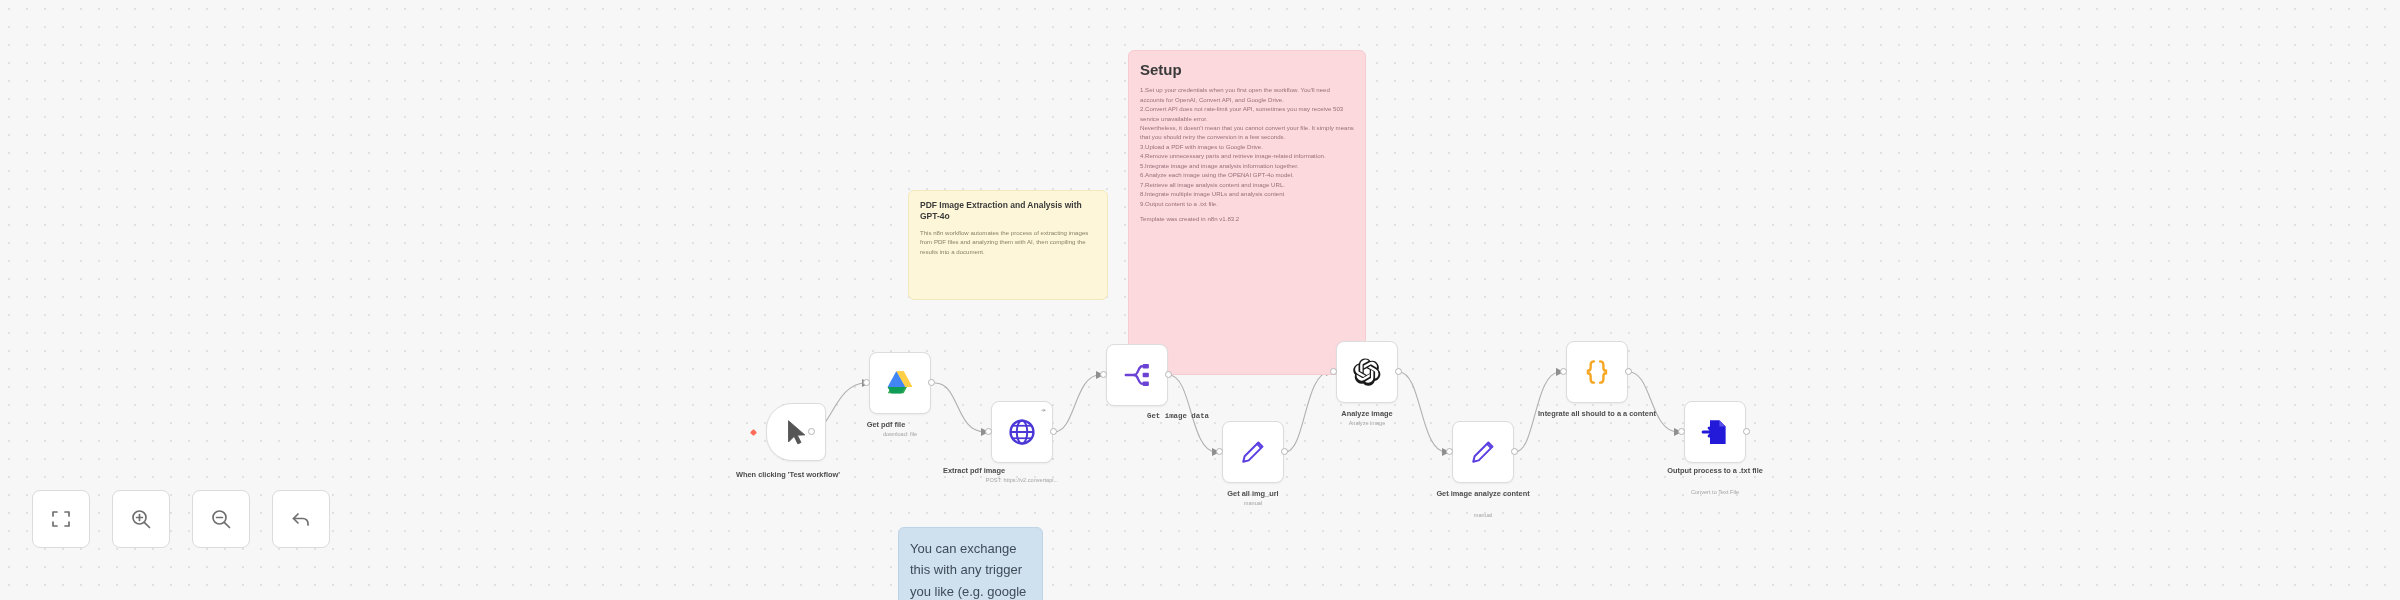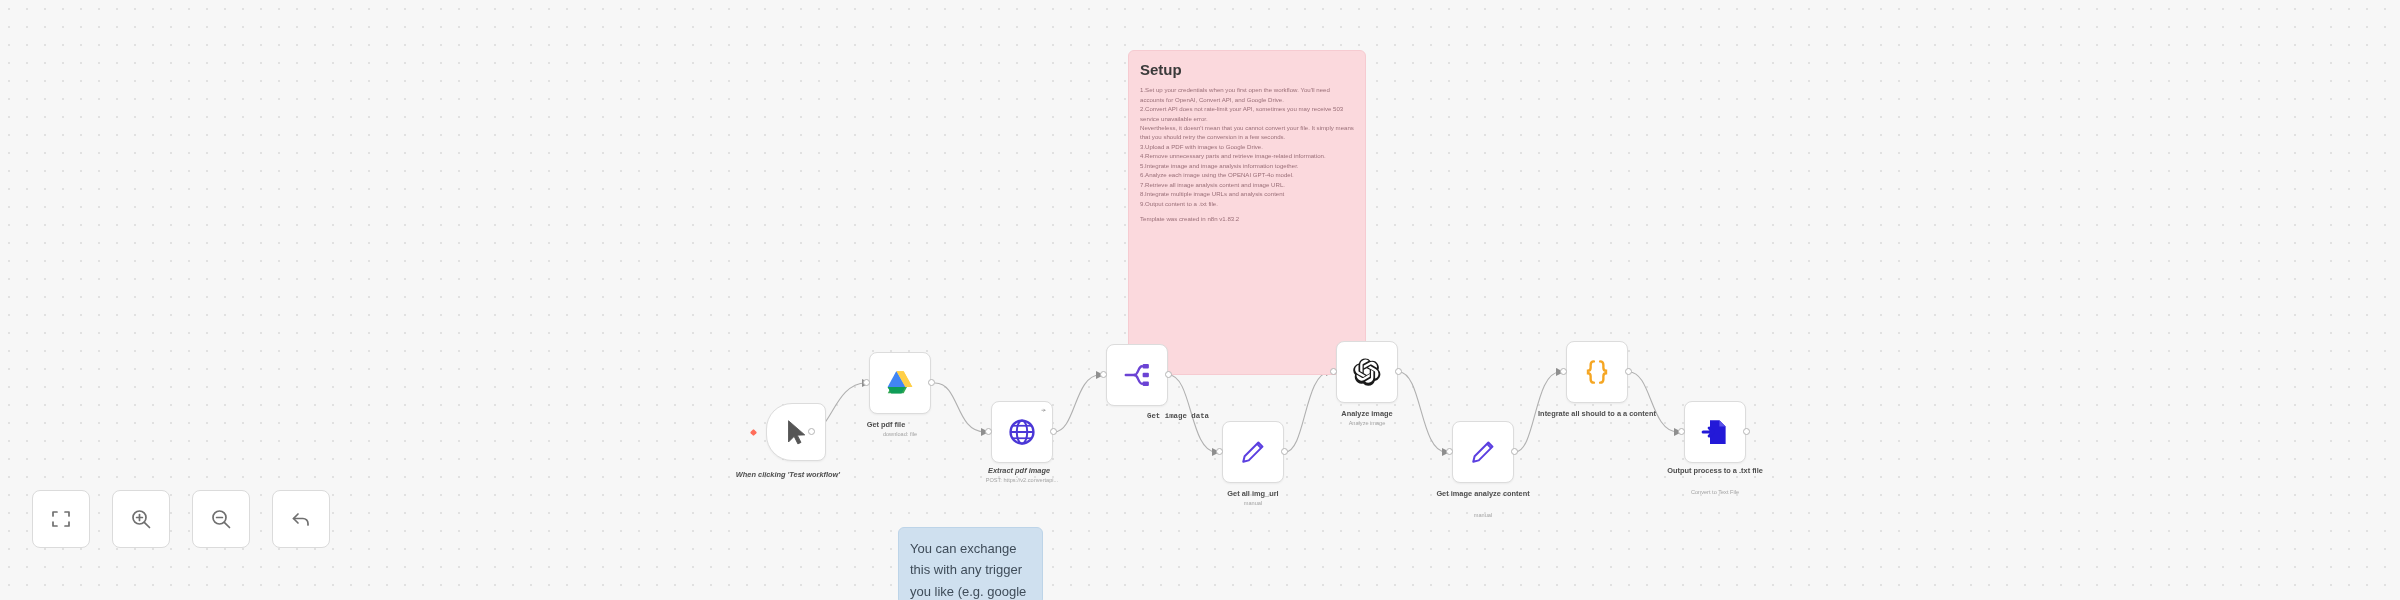--- a/index.html
+++ b/index.html
@@ -143,20 +143,24 @@
     <path d="M1285,452 C1306,452 1304,372 1330,372"></path>
     <polygon points="1326,368 1334,372 1326,376"></polygon>
     <path d="M1399,372 C1422,372 1420,452 1446,452"></path>
     <polygon points="1442,448 1450,452 1442,456"></polygon>
     <path d="M1515,452 C1536,452 1534,372 1560,372"></path>
     <polygon points="1556,368 1564,372 1556,376"></polygon>
     <path d="M1629,372 C1652,372 1650,432 1678,432"></path>
     <polygon points="1674,428 1682,432 1674,436"></polygon>
   </svg>
 
+  <div class="sticky note-yellow">
+    <div class="sticky-title">PDF Image Extraction and Analysis with GPT-4o</div>
+    <div class="sticky-body">This n8n workflow automates the process of extracting images from PDF files and analyzing them with AI, then compiling the results into a document.</div>
+  </div>
 
   <div class="sticky note-pink">
     <div class="sticky-title">Setup</div>
     <div class="sticky-body">
       <p>1.Set up your credentials when you first open the workflow. You'll need accounts for OpenAI, Convert API, and Google Drive.</p>
       <p>2.Convert API does not rate-limit your API, sometimes you may receive 503 service unavailable error.</p>
       <p>Nevertheless, it doesn't mean that you cannot convert your file. It simply means that you should retry the conversion in a few seconds.</p>
       <p>3.Upload a PDF with images to Google Drive.</p>
       <p>4.Remove unnecessary parts and retrieve image-related information.</p>
       <p>5.Integrate image and image analysis information together.</p>
@@ -172,21 +176,21 @@
     <div class="sticky-body">You can exchange this with any trigger you like (e.g. google drive trigger)</div>
   </div>
 
   <div class="trigger-dot" style="left:751px; top:430px;"></div>
   <div class="node trigger" style="left:766px; top:403px;">
     <svg class="node-icon" viewBox="0 0 24 24">
       <path d="M6 3 L6 20 L10.5 15.5 L13.5 21.5 L16 20.3 L13 14.5 L19 14.3 Z" fill="#555" stroke="#555" stroke-width="0.7" stroke-linejoin="round"></path>
     </svg>
   </div>
   <div class="port" style="left:808px; top:428px;"></div>
-  <div class="node-label" style="left:729px; top:470px;font-style:italic;">When clicking 'Test workflow'</div>
+  <div class="node-label" style="left:729px; top:470px;">When clicking 'Test workflow'</div>
 
   <div class="node" style="left:869px; top:352px;">
     <svg class="node-icon" viewBox="0 0 24 24">
       <polygon points="9.2,2.6 14.8,2.6 21.8,15 16.2,15" fill="#ffcf48"></polygon>
       <polygon points="9.2,2.6 16.2,15 10.5,15 3.5,15" fill="#4285f4"></polygon>
       <polygon points="3.5,15 16.2,15 13.4,20.2 0.7,20.2" fill="#34a853" transform="translate(1.5,0)"></polygon>
       <polygon points="9.2,2.6 12,7.5 5.3,19.3 2.3,14.3" fill="#1d9d5f" opacity="0"></polygon>
       <polygon points="2.2,20.2 8,20.2 21.8,15 16.2,15" fill="#0f9d58" opacity="0"></polygon>
       <polygon points="9.2,2.6 15,2.6 21.9,15.1 16.1,15.1" fill="#ffcf48"></polygon>
       <polygon points="8.9,2.8 16.1,15.1 9.1,15.1 2.1,15.1" fill="#4285f4"></polygon>
@@ -207,21 +211,21 @@
       <line x1="2.8" y1="12" x2="21.2" y2="12" stroke="#4a37d6" stroke-width="1.6"></line>
       <line x1="4.3" y1="7" x2="19.7" y2="7" stroke="#4a37d6" stroke-width="1.4"></line>
       <line x1="4.3" y1="17" x2="19.7" y2="17" stroke="#4a37d6" stroke-width="1.4"></line>
     </svg>
     <svg viewBox="0 0 24 24" style="position:absolute; right:3px; top:3px; width:9px; height:9px;">
       <path d="M5 14 L13 14 M13 14 L10 11 M13 14 L10 17" stroke="#9a9a9a" stroke-width="2" fill="none" stroke-linecap="round"></path>
     </svg>
   </div>
   <div class="port" style="left:985px; top:428px;"></div>
   <div class="port" style="left:1050px; top:428px;"></div>
-  <div class="node-label" style="left:960px; top:466px;font-style:italic;">Extract pdf image</div>
+  <div class="node-label" style="left:915px; top:466px;">Extract pdf image</div>
   <div class="node-sub" style="left:957px; top:477px;">POST: https://v2.convertapi...</div>
 
   <div class="node" style="left:1106px; top:344px;">
     <svg class="node-icon" viewBox="0 0 24 24">
       <path d="M3 12 L10 12" stroke="#6b43d4" stroke-width="1.9" stroke-linecap="round"></path>
       <path d="M10 12 C13 12 13 5 16 5" stroke="#6b43d4" stroke-width="1.9" fill="none" stroke-linecap="round"></path>
       <path d="M10 12 C13 12 13 19 16 19" stroke="#6b43d4" stroke-width="1.9" fill="none" stroke-linecap="round"></path>
       <rect x="16.5" y="3.2" width="5" height="3.6" rx="0.8" fill="#6b43d4"></rect>
       <rect x="16.5" y="10.2" width="5" height="3.6" rx="0.8" fill="#6b43d4"></rect>
       <rect x="16.5" y="17.2" width="5" height="3.6" rx="0.8" fill="#6b43d4"></rect>

